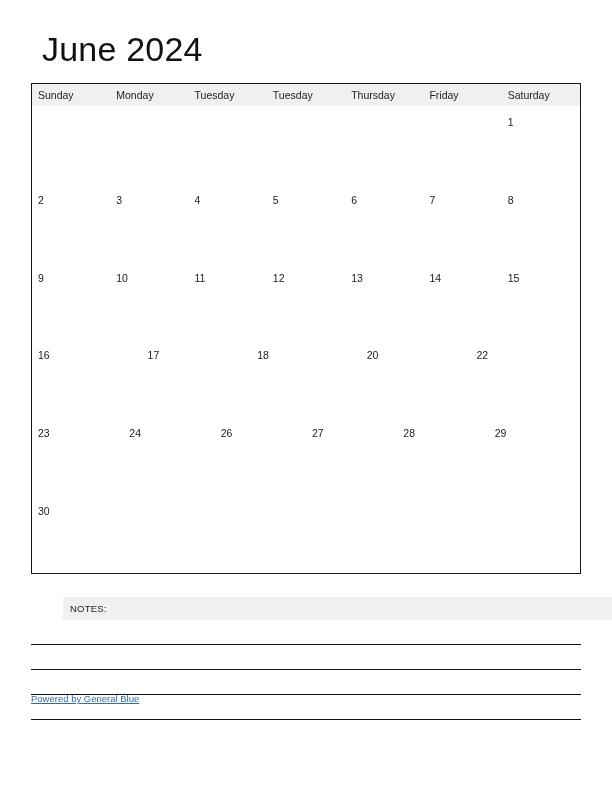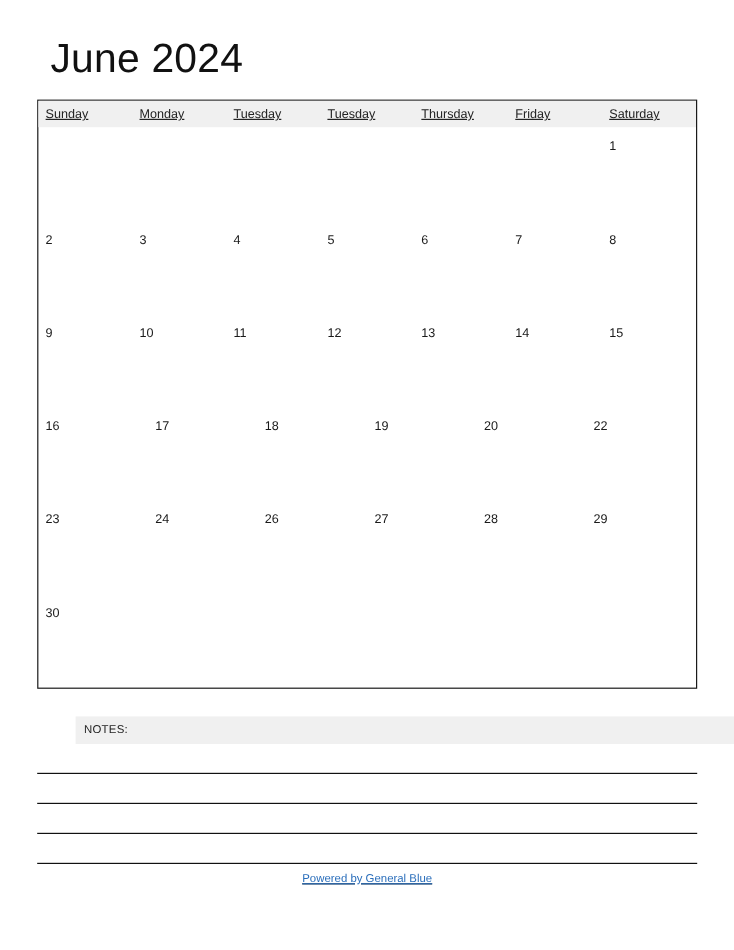--- a/index.html
+++ b/index.html
@@ -56,21 +56,20 @@
   }
   .weekday-cell {
     flex: 1 1 0;
     box-sizing: border-box;
     font-size: 10.5px;
     color: #222222;
     line-height: 22px;
     padding-left: 6px;
     white-space: nowrap;
     overflow: hidden;
-    text-decoration: underline;
   }
 
   .weeks {
     display: flex;
     flex-direction: column;
     width: 100%;
     height: 467px;
   }
   .week-row {
     display: flex;
@@ -124,24 +123,23 @@
   .note-line {
     height: 25px;
     border-bottom: 1px solid #111111;
     box-sizing: border-box;
   }
 
   
   .footer {
     position: absolute;
     left: 31px;
-    top: 722px;
-    width: 550px;
-    text-align: center;
-    text-decoration: underline;
+    top: 688px;
+    width: 550px;
+    text-align: left;
   }
   .footer-link {
     font-size: 9.5px;
     color: #2a6ebb;
     text-decoration: underline;
     white-space: nowrap;
   }
 </style>
 </head>
 <body>
@@ -191,21 +189,20 @@
         <div class="day-cell"><span class="day-number">12</span></div>
         <div class="day-cell"><span class="day-number">13</span></div>
         <div class="day-cell"><span class="day-number">14</span></div>
         <div class="day-cell"><span class="day-number">15</span></div>
       </div>
 
       <div class="week-row">
         <div class="day-cell"><span class="day-number">16</span></div>
         <div class="day-cell"><span class="day-number">17</span></div>
         <div class="day-cell"><span class="day-number">18</span></div>
-        <div class="day-cell"><span class="day-number">19</span></div>
         <div class="day-cell"><span class="day-number">20</span></div>
         <div class="day-cell"><span class="day-number">22</span></div>
       </div>
 
       <div class="week-row">
         <div class="day-cell"><span class="day-number">23</span></div>
         <div class="day-cell"><span class="day-number">24</span></div>
         <div class="day-cell"><span class="day-number">26</span></div>
         <div class="day-cell"><span class="day-number">27</span></div>
         <div class="day-cell"><span class="day-number">28</span></div>

